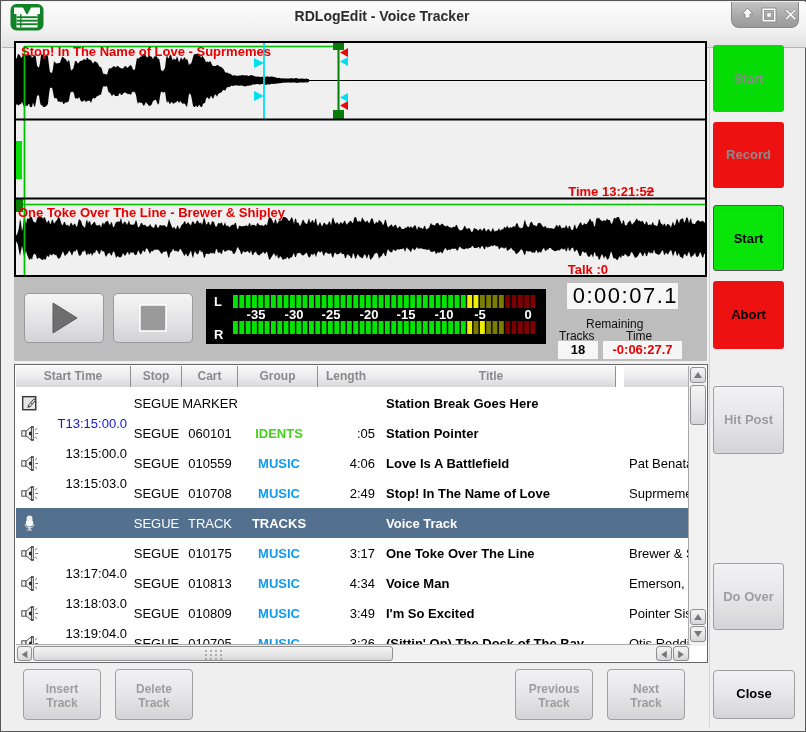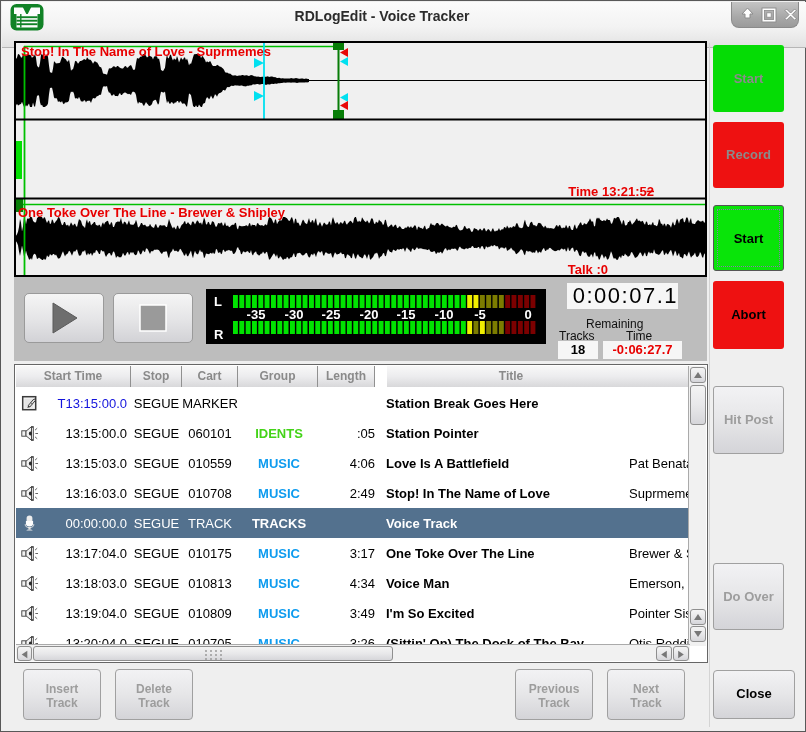--- a/index.html
+++ b/index.html
@@ -11,21 +11,21 @@
 .tbtn { position:absolute; top:16px; width:80px; height:50px; background:linear-gradient(#f5f5f5,#e4e4e6 55%,#d2d2d6); border:1px solid #9a9a9a; border-radius:5px; }
 #vu { position:absolute; left:192px; top:12px; width:340px; height:55px; background:#000; }
 #tdisp { position:absolute; left:553px; top:6px; width:111px; height:26px; background:#f6f6f6; font-size:22px; color:#000; text-align:right; line-height:26px; letter-spacing:1.5px;}
 .tlabel { position:absolute; font-size:12px; color:#111; }
 .tbox { position:absolute; top:64px; height:18px; background:#f6f6f6; font-size:13px; font-weight:bold; text-align:center; line-height:18px; }
 #table { position:absolute; left:13px; top:363px; width:694px; height:299px; border:1px solid #666; background:#fff; }
 .hcell { position:absolute; top:1px; height:21px; background:linear-gradient(#f8f8f8,#ececee 50%,#d8d8da); border-right:1px solid #909090; color:#8a8a8a; font-weight:bold; font-size:12px; text-align:center; line-height:21px; }
 #rows { position:absolute; left:1px; top:23px; width:674px; height:256px; overflow:hidden; background:#fff; }
 .row { position:absolute; left:0; width:674px; height:30px; font-size:13px; }
 .c { position:absolute; top:8px; white-space:nowrap; }
-.time { left:0; width:111px; text-align:right; }
+.time { left:0; width:111px; text-align:right;margin-top:20px; }
 .trans { left:107px; width:67px; text-align:center; }
 .cart { left:154px; width:80px; text-align:center; }
 .grp { left:223px; width:80px; text-align:center; font-size:13px; }
 .len { left:302px; width:57px; text-align:right; }
 .title { left:370px; width:247px;font-weight:bold; }
 .artist { left:613px; width:61px; overflow:hidden; }
 .sbtn { position:absolute; background:linear-gradient(#f4f4f4,#e8e8ea 50%,#d6d6da); border:1px solid #8f8f8f; border-radius:3px; }
 .rbtn { position:absolute; left:712px; width:71px; font-weight:bold; font-size:13px; text-align:center; border-radius:3px; }
 .bbtn { position:absolute; top:668px; width:78px; height:51px; background:linear-gradient(#f2f2f4,#e6e6e8 50%,#d4d4d8); border:1px solid #a0a0a0; border-radius:4px; font-size:12px; font-weight:bold; color:#9d9d9d; text-align:center; padding-top:12px; line-height:14px; }
 </style></head><body>
@@ -234,21 +234,21 @@
 <div class="tbox" style="left:544px;width:40px;color:#000">18</div>
 <div class="tbox" style="left:589px;width:79px;color:#e80000">-0:06:27.7</div>
 </div>
 
 <div id="table">
 <div class="hcell" style="left:1px;width:115px">Start Time</div>
 <div class="hcell" style="left:116px;width:51px">Stop</div>
 <div class="hcell" style="left:167px;width:56px">Cart</div>
 <div class="hcell" style="left:223px;width:80px">Group</div>
 <div class="hcell" style="left:303px;width:57px">Length</div>
-<div class="hcell" style="left:372px;width:249px">Title</div>
+<div class="hcell" style="left:352px;width:249px">Title</div>
 <div class="hcell" style="left:609px;width:65px;border-right:none">&nbsp;</div>
 <div id="rows">
 <div class="row" style="top:0px;">
 <div style="position:absolute;left:5px;top:7px;width:17px;height:17px">
             <svg width="17" height="17" viewBox="0 0 17 17" style="position:absolute;left:0;top:0">
 <rect x="1.7" y="1.7" width="13" height="13" fill="#f2f2f2" stroke="#3a3a3a" stroke-width="1.5"></rect>
 <rect x="3.4" y="3.8" width="8.5" height="9" fill="#e4e4e4"></rect>
 <path d="M7.2,10.6 L13,3.8 L14.6,5.2 L8.8,12 Z" fill="#e0e0e0" stroke="#2f2f2f" stroke-width="0.9"></path>
 <path d="M9.8,7.6 L11.4,9.2" stroke="#2f2f2f" stroke-width="0.7"></path>
 <path d="M7.2,10.6 L6.4,13 L8.8,12 Z" fill="#2f2f2f"></path>

